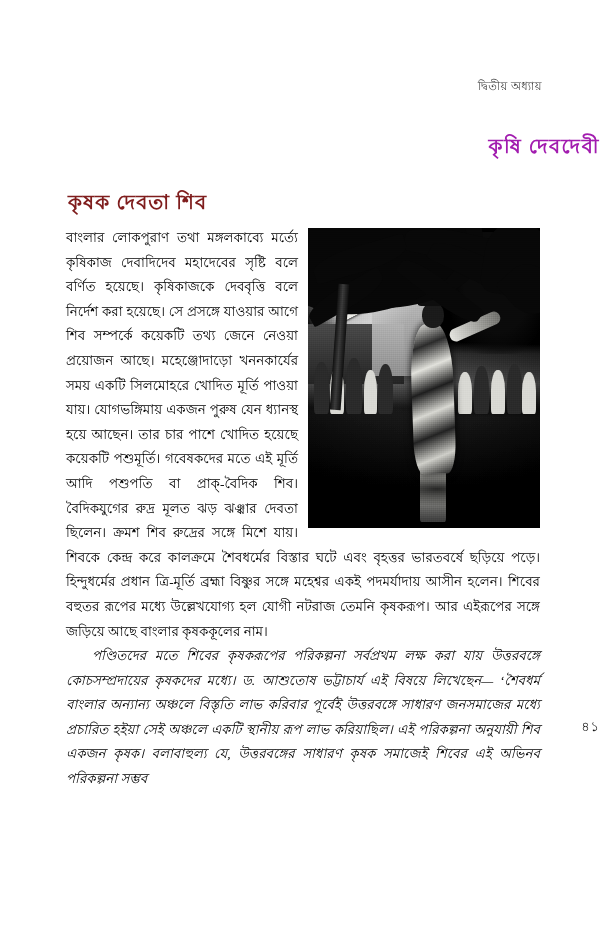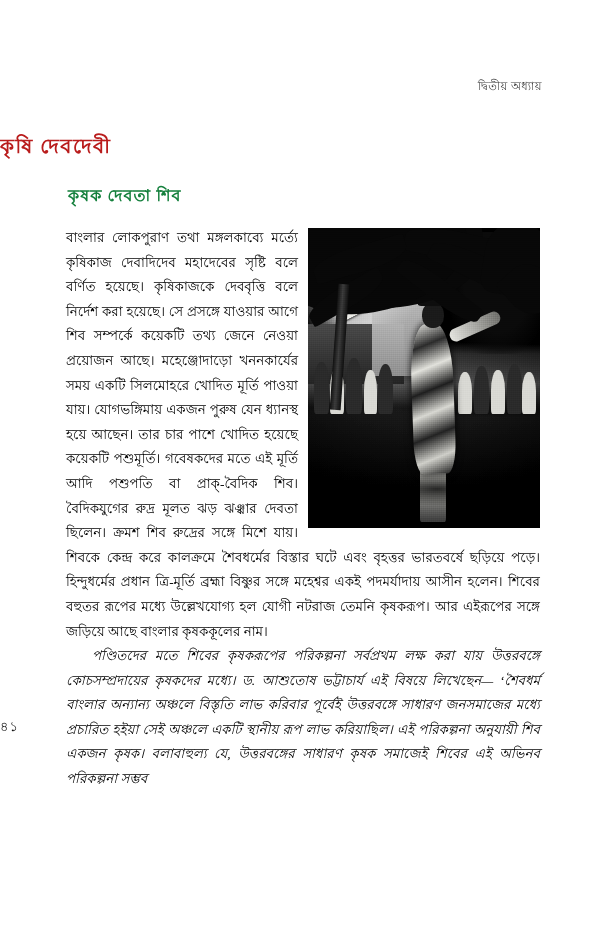--- a/index.html
+++ b/index.html
@@ -28,34 +28,34 @@
     color: #3a3a3a;
     white-space: nowrap;
   }
 
   
   .chapter-title {
     position: absolute;
     top: 118px;
     left: 0;
     width: 600px;
-    text-align: left;
+    text-align: right;
     font-size: 20px;
     letter-spacing: 1.5px;
-    color: #b91c1c;
+    color: #a21caf;
   }
 
   
   .section-heading {
     position: absolute;
     top: 170px;
     left: 68px;
-    font-size: 16px;
+    font-size: 20px;
     letter-spacing: 1.1px;
-    color: #15803d;
+    color: #7f1d1d;
     text-align: center;
   }
 
   
   .body-block {
     position: absolute;
     top: 226px;
     left: 66px;
     width: 474px;
     font-size: 13.4px;
@@ -215,21 +215,21 @@
     width: 96px; height: 122px;
     background: radial-gradient(ellipse at 50% 40%, #0a0a0a 0%, #0a0a0a 50%, rgba(10,10,10,0) 78%);
   }
 
   
   .folio {
     position: absolute;
     bottom: 58px;
     left: 0;
     width: 600px;
-    text-align: left;
+    text-align: right;
     font-size: 13px;
     color: #141414;
     letter-spacing: 1px;
   }
 
   .para { margin: 0; }
   .para + .para { text-indent: 26px; font-style: italic; }
 </style>
 </head>
 <body>

